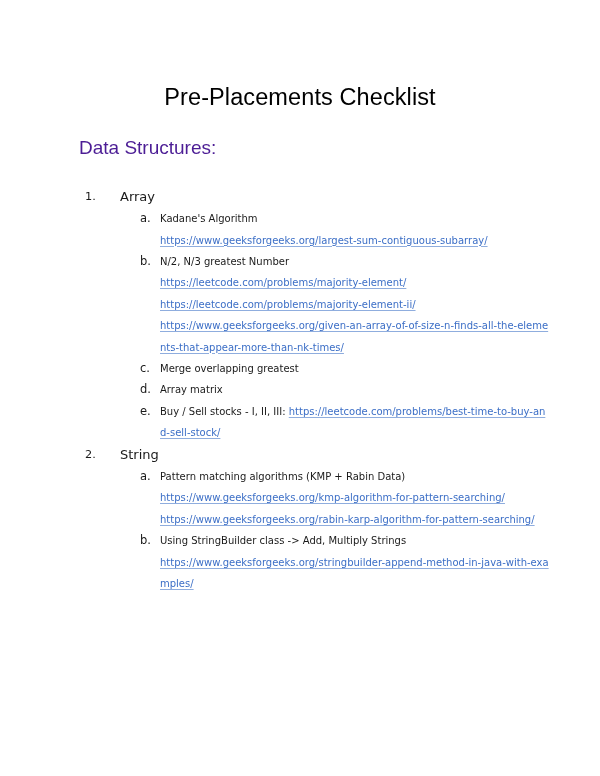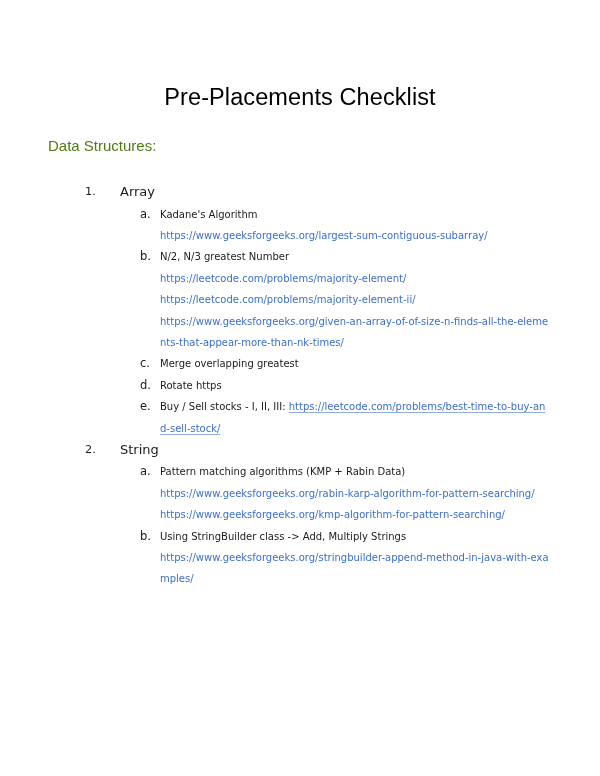--- a/index.html
+++ b/index.html
@@ -34,26 +34,26 @@
     color: #000000;
     margin: 0;
     padding-top: 70px;
     letter-spacing: 0.1px;
     line-height: 1.1;
   }
 
   
   .section-heading {
     font-family: "Liberation Sans", sans-serif;
-    font-size: 15px;
+    font-size: 19px;
     font-weight: 400;
-    color: #4d7c0f;
+    color: #4c1d95;
     margin: 0;
     padding-top: 26px;
-    padding-left: 48px;
+    padding-left: 79px;
     line-height: 1.15;
   }
 
   
   .outline {
     margin: 0;
     padding: 0;
     list-style: none;
     padding-top: 27px;
   }
@@ -120,20 +120,21 @@
     text-decoration: underline;
     text-decoration-color: #8fadde;
     text-underline-offset: 1.5px;
     word-break: break-all;
     overflow-wrap: break-word;
     cursor: pointer;
   }
   .link-block {
     display: block;
     color: #3b6ec6;
+    text-decoration: underline;
     text-decoration-color: #8fadde;
     text-underline-offset: 1.5px;
     word-break: break-all;
     overflow-wrap: break-word;
     cursor: pointer;
   }
 </style>
 </head>
 <body>
 
@@ -152,31 +153,31 @@
           <li class="lvl2-item">
             <span class="lvl2-marker">b.</span>
             <span class="lvl2-body"><span class="item-text">N/2, N/3 greatest Number</span><span class="link-block">https://leetcode.com/problems/majority-element/</span><span class="link-block">https://leetcode.com/problems/majority-element-ii/</span><span class="link-block">https://www.geeksforgeeks.org/given-an-array-of-of-size-n-finds-all-the-elements-that-appear-more-than-nk-times/</span></span>
           </li>
           <li class="lvl2-item">
             <span class="lvl2-marker">c.</span>
             <span class="lvl2-body"><span class="item-text">Merge overlapping greatest</span></span>
           </li>
           <li class="lvl2-item">
             <span class="lvl2-marker">d.</span>
-            <span class="lvl2-body"><span class="item-text">Rotate https</span></span>
+            <span class="lvl2-body"><span class="item-text">Array matrix</span></span>
           </li>
           <li class="lvl2-item">
             <span class="lvl2-marker">e.</span>
             <span class="lvl2-body"><span class="item-text">Buy / Sell stocks - I, II, III: </span><span class="link">https://leetcode.com/problems/best-time-to-buy-and-sell-stock/</span></span>
           </li>
         </ol></li>
       <li class="lvl1-item"><span class="lvl1-marker">2.</span><span class="lvl1-label">String</span><ol class="lvl2">
           <li class="lvl2-item">
             <span class="lvl2-marker">a.</span>
-            <span class="lvl2-body"><span class="item-text">Pattern matching algorithms (KMP + Rabin Data)</span><span class="link-block">https://www.geeksforgeeks.org/rabin-karp-algorithm-for-pattern-searching/</span><span class="link-block">https://www.geeksforgeeks.org/kmp-algorithm-for-pattern-searching/</span></span>
+            <span class="lvl2-body"><span class="item-text">Pattern matching algorithms (KMP + Rabin Data)</span><span class="link-block">https://www.geeksforgeeks.org/kmp-algorithm-for-pattern-searching/</span><span class="link-block">https://www.geeksforgeeks.org/rabin-karp-algorithm-for-pattern-searching/</span></span>
           </li>
           <li class="lvl2-item">
             <span class="lvl2-marker">b.</span>
             <span class="lvl2-body"><span class="item-text">Using StringBuilder class -&gt; Add, Multiply Strings</span><span class="link-block">https://www.geeksforgeeks.org/stringbuilder-append-method-in-java-with-examples/</span></span>
           </li>
         </ol></li>
     </ol>
 
 </div>
 

